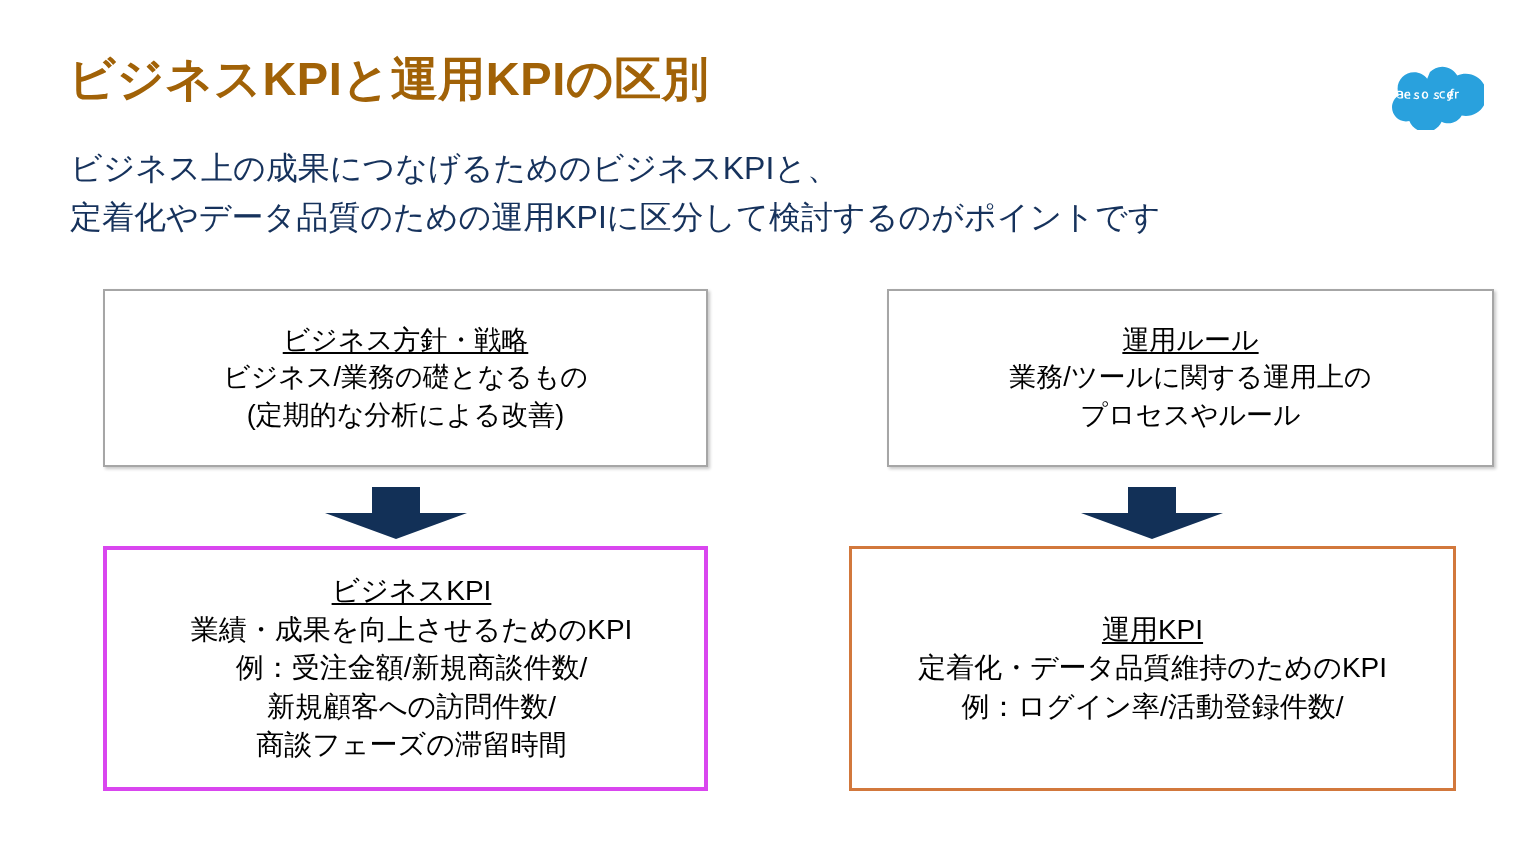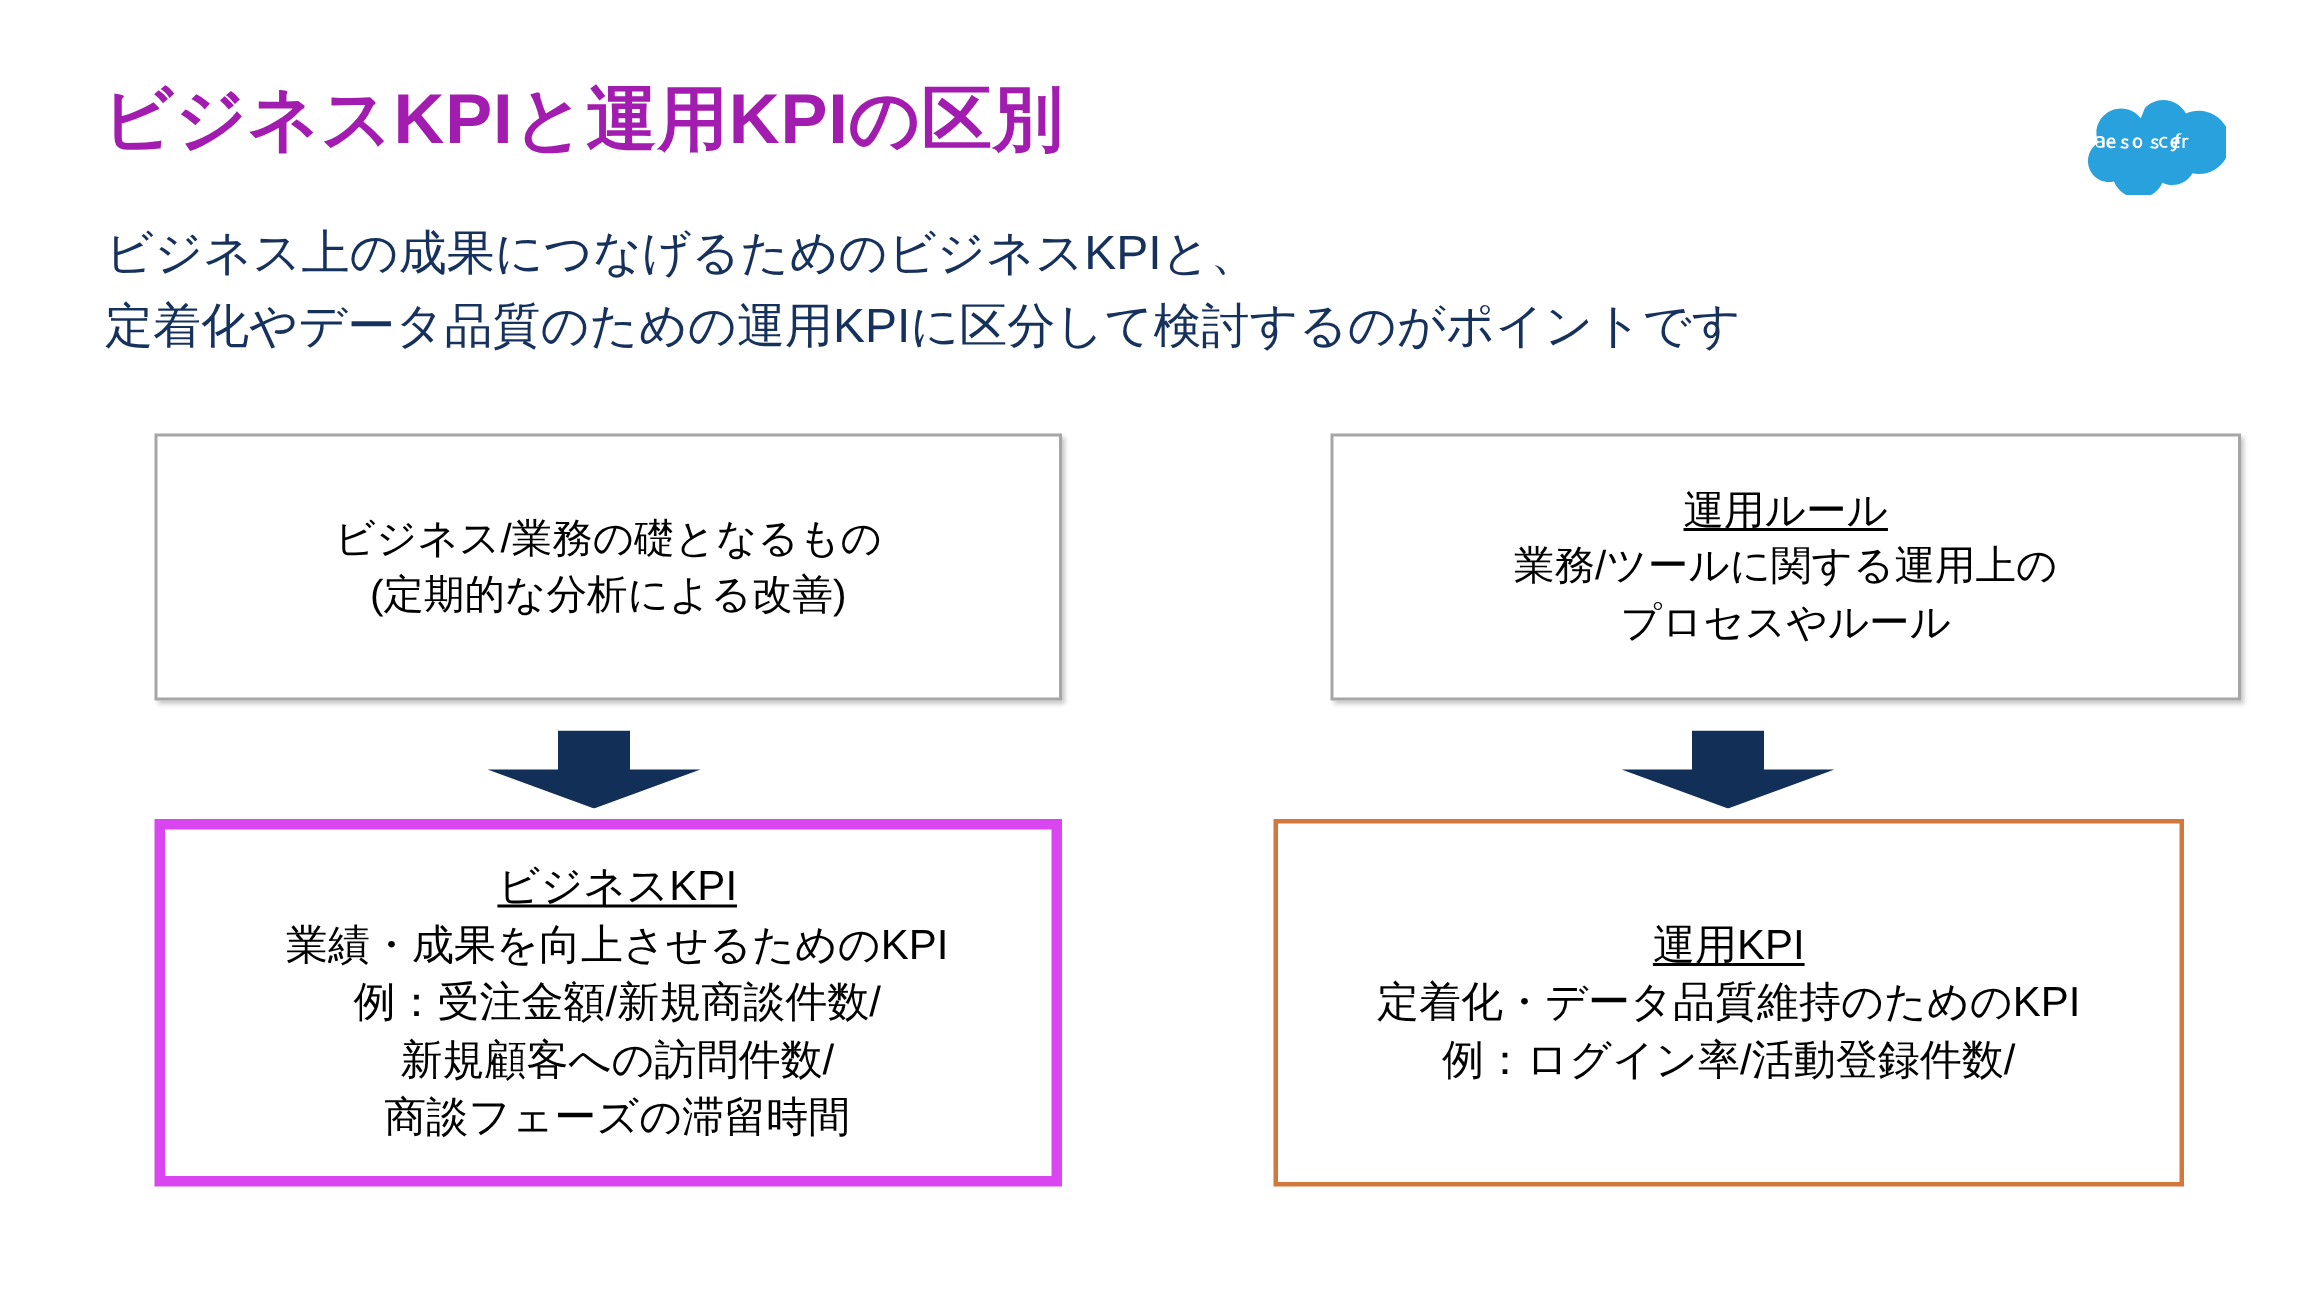--- a/index.html
+++ b/index.html
@@ -19,21 +19,21 @@
     overflow: hidden;
   }
 
   
   .slide-title {
     position: absolute;
     left: 68px;
     top: 52px;
     font-size: 47px;
     font-weight: 700;
-    color: #a21caf;
+    color: #a16207;
     letter-spacing: 0.5px;
     line-height: 1.15;
     white-space: nowrap;
   }
   .slide-subtitle {
     position: absolute;
     left: 70px;
     top: 144px;
     font-size: 32px;
     color: #16325c;
@@ -58,21 +58,21 @@
     background: #ffffff;
     display: flex;
     align-items: center;
     justify-content: center;
     text-align: center;
   }
   .box-grey {
     border: 2px solid #a6a6a6;
     box-shadow: 2px 2px 3px rgba(0,0,0,0.22);
   }
-  .box-teal  { border: 7px solid #d946ef; padding-left: 12px; }
+  .box-teal  { border: 4px solid #d946ef; padding-left: 12px; }
   .box-orange{ border: 3px solid #d2783c; }
 
   .box-body {
     color: #000000;
     line-height: 1.38;
     padding: 0 10px;
   }
   .box-head {
     display: inline-block;
     text-decoration: underline;
@@ -120,20 +120,21 @@
         <path d="M18.3 41.9c.1-.5.2-.9.5-1.3.3-.5.8-.8 1.5-.8s1.2.3 1.5.8c.2.3.3.8.4 1.3h-3.9zm5.3-1.2c-.1-.5-.5-1.1-.7-1.3-.3-.4-.7-.7-1-.8-.5-.2-1-.3-1.6-.3-.7 0-1.4.1-1.9.4-.5.2-1 .6-1.3 1-.4.4-.6 1-.8 1.6-.2.6-.3 1.2-.3 1.8 0 .7.1 1.3.3 1.9.2.6.5 1 .9 1.5.4.4.9.7 1.5.9.6.2 1.3.3 2.1.3 1.7 0 2.6-.4 3-.6.1 0 .1-.1.1-.3l-.4-1c-.1-.2-.2-.1-.2-.1-.4.2-1.1.5-2.4.5-.9 0-1.5-.3-1.9-.7-.4-.4-.6-1-.7-1.8h5.5s.1 0 .2-.1c0-.1.1-.6-.4-2.9"></path>
         <path d="M8.4 45.6c-.2-.2-.2-.2-.3-.3-.1-.2-.2-.5-.2-.9 0-.6.2-1 .6-1.3 0 0 .6-.5 1.9-.5.9 0 1.8.1 1.8.1v2.9s-.8.2-1.8.3c-1.3 0-1.9-.4-2-.3m3.2-4.2c-.2 0-.5 0-.9 0-.5 0-1 .1-1.4.2-.5.1-.9.3-1.2.5-.4.2-.7.6-.9 1-.2.4-.3.8-.3 1.4 0 .5.1 1 .3 1.3.2.4.4.7.8.9.3.2.7.4 1.2.5.4.1.9.1 1.5.1.6 0 1.2 0 1.8-.1.6-.1 1.3-.2 1.5-.3.2-.1.4-.1.4-.1.1 0 .1-.1.1-.2v-5.8c0-1.3-.3-2.2-1-2.8-.7-.6-1.7-.9-3-.9-.5 0-1.3.1-1.8.2 0 0-1.5.3-2.1.8 0 0-.1.1-.1.2l.4 1.1c0 .1.2.1.2.1s.1 0 .1 0c1.3-.7 2.9-.7 2.9-.7.7 0 1.2.1 1.6.4.4.3.5.7.5 1.6v.3c-.5-.2-.7-.2-.7-.2"></path>
         <path d="M87.6 38.9c0-.1 0-.2-.1-.2-.1 0-.6-.1-1-.2-.7-.1-1.1 0-1.5.2-.4.2-.8.4-1 .7v-.7c0-.1-.1-.2-.2-.2h-1.4c-.1 0-.2.1-.2.2v8.5c0 .1.1.2.2.2h1.4c.1 0 .2-.1.2-.2v-4.3c0-.6.1-1.1.2-1.5.1-.4.3-.7.5-.9.2-.2.5-.4.8-.4.3-.1.6-.1.8-.1.3 0 .6.1.6.1.1 0 .2 0 .2-.1.1-.3.4-1.1.4-1.1"></path>
         <path d="M80.8 34.8c-.2-.1-.3-.1-.5-.1-.2 0-.4-.1-.6-.1-.9 0-1.6.2-2.1.7-.5.5-.8 1.3-1 2.3l-.1.4h-1.2s-.1 0-.2.2l-.2 1.1c0 .1 0 .2.2.2h1.2l-1.2 6.8c-.1.5-.2 1-.3 1.3-.1.3-.2.6-.4.7-.1.2-.3.3-.5.4-.2.1-.4.1-.7.1-.2 0-.4 0-.5-.1-.1 0-.2-.1-.3-.1s-.2-.1-.2.1c0 .1-.3.9-.4 1.1 0 .1 0 .2.1.2.2.1.3.1.5.2.3.1.6.1 1 .1.6 0 1.1-.1 1.5-.2.4-.2.8-.4 1.1-.8.3-.4.6-.8.7-1.3.2-.5.3-1.2.5-2l1.2-6.6h1.8s.1 0 .2-.2l.2-1.1c0-.1 0-.2-.2-.2h-1.7c0-.1.1-.6.2-1.2.1-.2.2-.4.3-.6.1-.1.2-.2.4-.3.1-.1.3-.1.5-.1.2 0 .3 0 .4 0 .2 0 .2.1.3.1.2.1.2 0 .3-.1l.4-1.1c0-.2-.1-.2-.1-.2"></path>
       </g>
     </svg>
   </div>
 
   <div class="box box-grey" id="box-policy">
     <div class="box-body t-upper">
+      <span class="line box-head">ビジネス方針・戦略</span>
       <span class="line">ビジネス/業務の礎となるもの</span>
       <span class="line">(定期的な分析による改善)</span>
     </div>
   </div>
 
   <div class="arrow" id="arrow-left">
     <svg viewBox="0 0 142 52" xmlns="http://www.w3.org/2000/svg" aria-hidden="true">
       <polygon points="47,0 95,0 95,26 142,26 71,52 0,26 47,26" fill="#123057"></polygon>
     </svg>
   </div>

